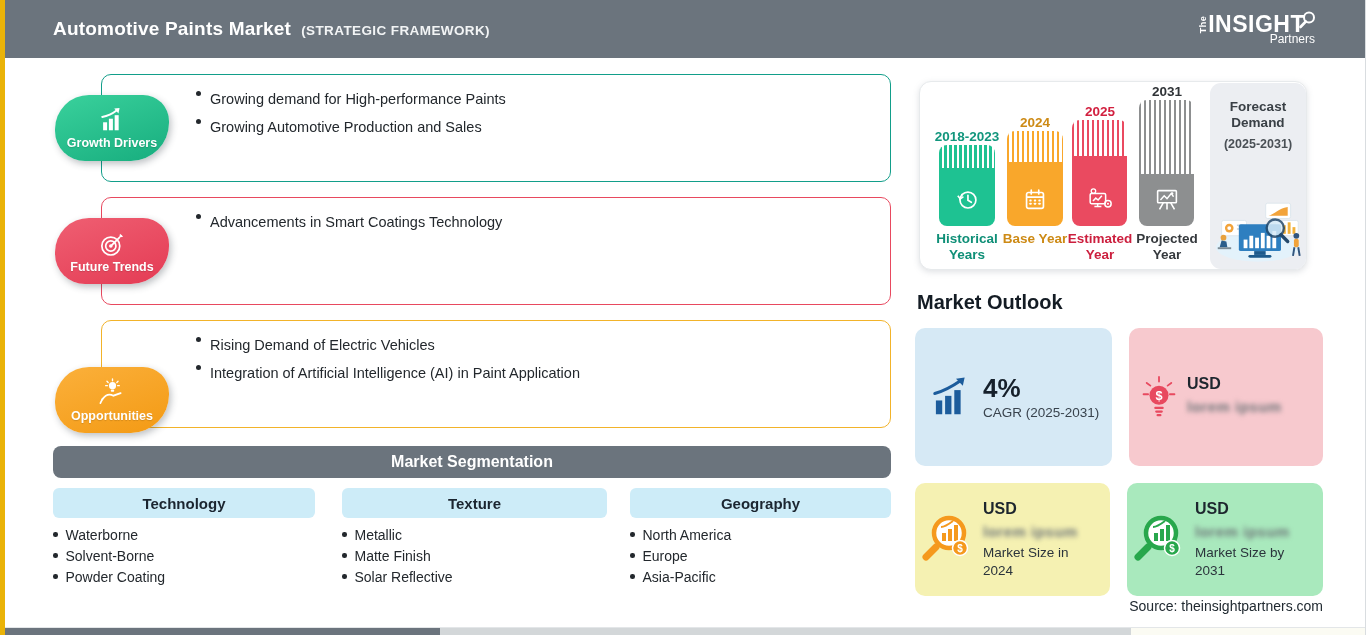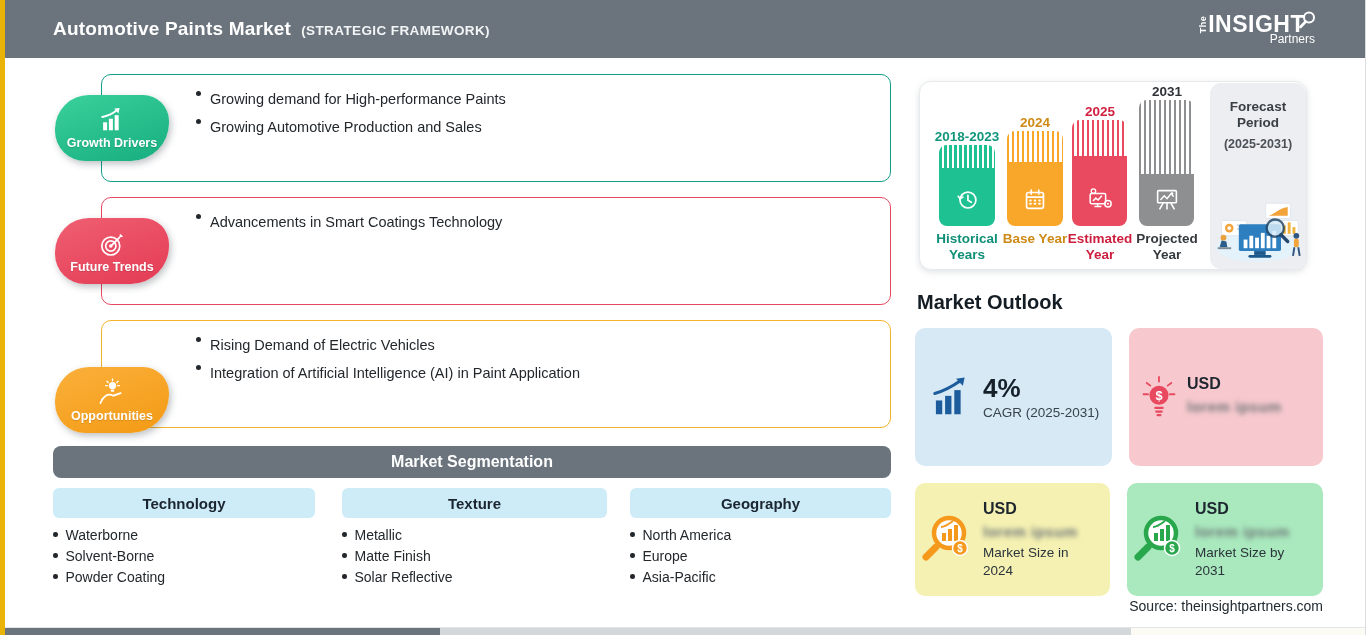--- a/index.html
+++ b/index.html
@@ -308,21 +308,21 @@
         </svg>
       </div>
     </div>
 
     <div class="tl-caption c1">Historical Years</div>
     <div class="tl-caption c2">Base Year</div>
     <div class="tl-caption c3">Estimated Year</div>
     <div class="tl-caption c4">Projected Year</div>
 
     <div class="forecast">
-      <div class="forecast-title">Forecast Period</div>
+      <div class="forecast-title">Forecast Demand</div>
       <div class="forecast-range">(2025-2031)</div>
       <svg class="forecast-art" viewBox="0 0 96 72" width="92" height="70">
         <ellipse cx="48" cy="54" rx="44" ry="15" fill="#e3f2fb"></ellipse>
         <rect x="10" y="26" width="26" height="16" rx="2" fill="#fff" stroke="#dde6ec"></rect>
         <circle cx="18" cy="34" r="4.5" fill="#f2a33a"></circle>
           <circle cx="18" cy="34" r="2" fill="#fff"></circle>
         <path d="M26 31h7M26 35h5" stroke="#c9d4dc" stroke-width="1.5"></path>
         <rect x="56" y="8" width="26" height="16" rx="2" fill="#fff" stroke="#dde6ec"></rect>
         <path d="M59 21c6-1 9-7 20-9v9z" fill="#f2a33a"></path>
         <rect x="66" y="26" width="24" height="16" rx="2" fill="#fff" stroke="#dde6ec"></rect>

